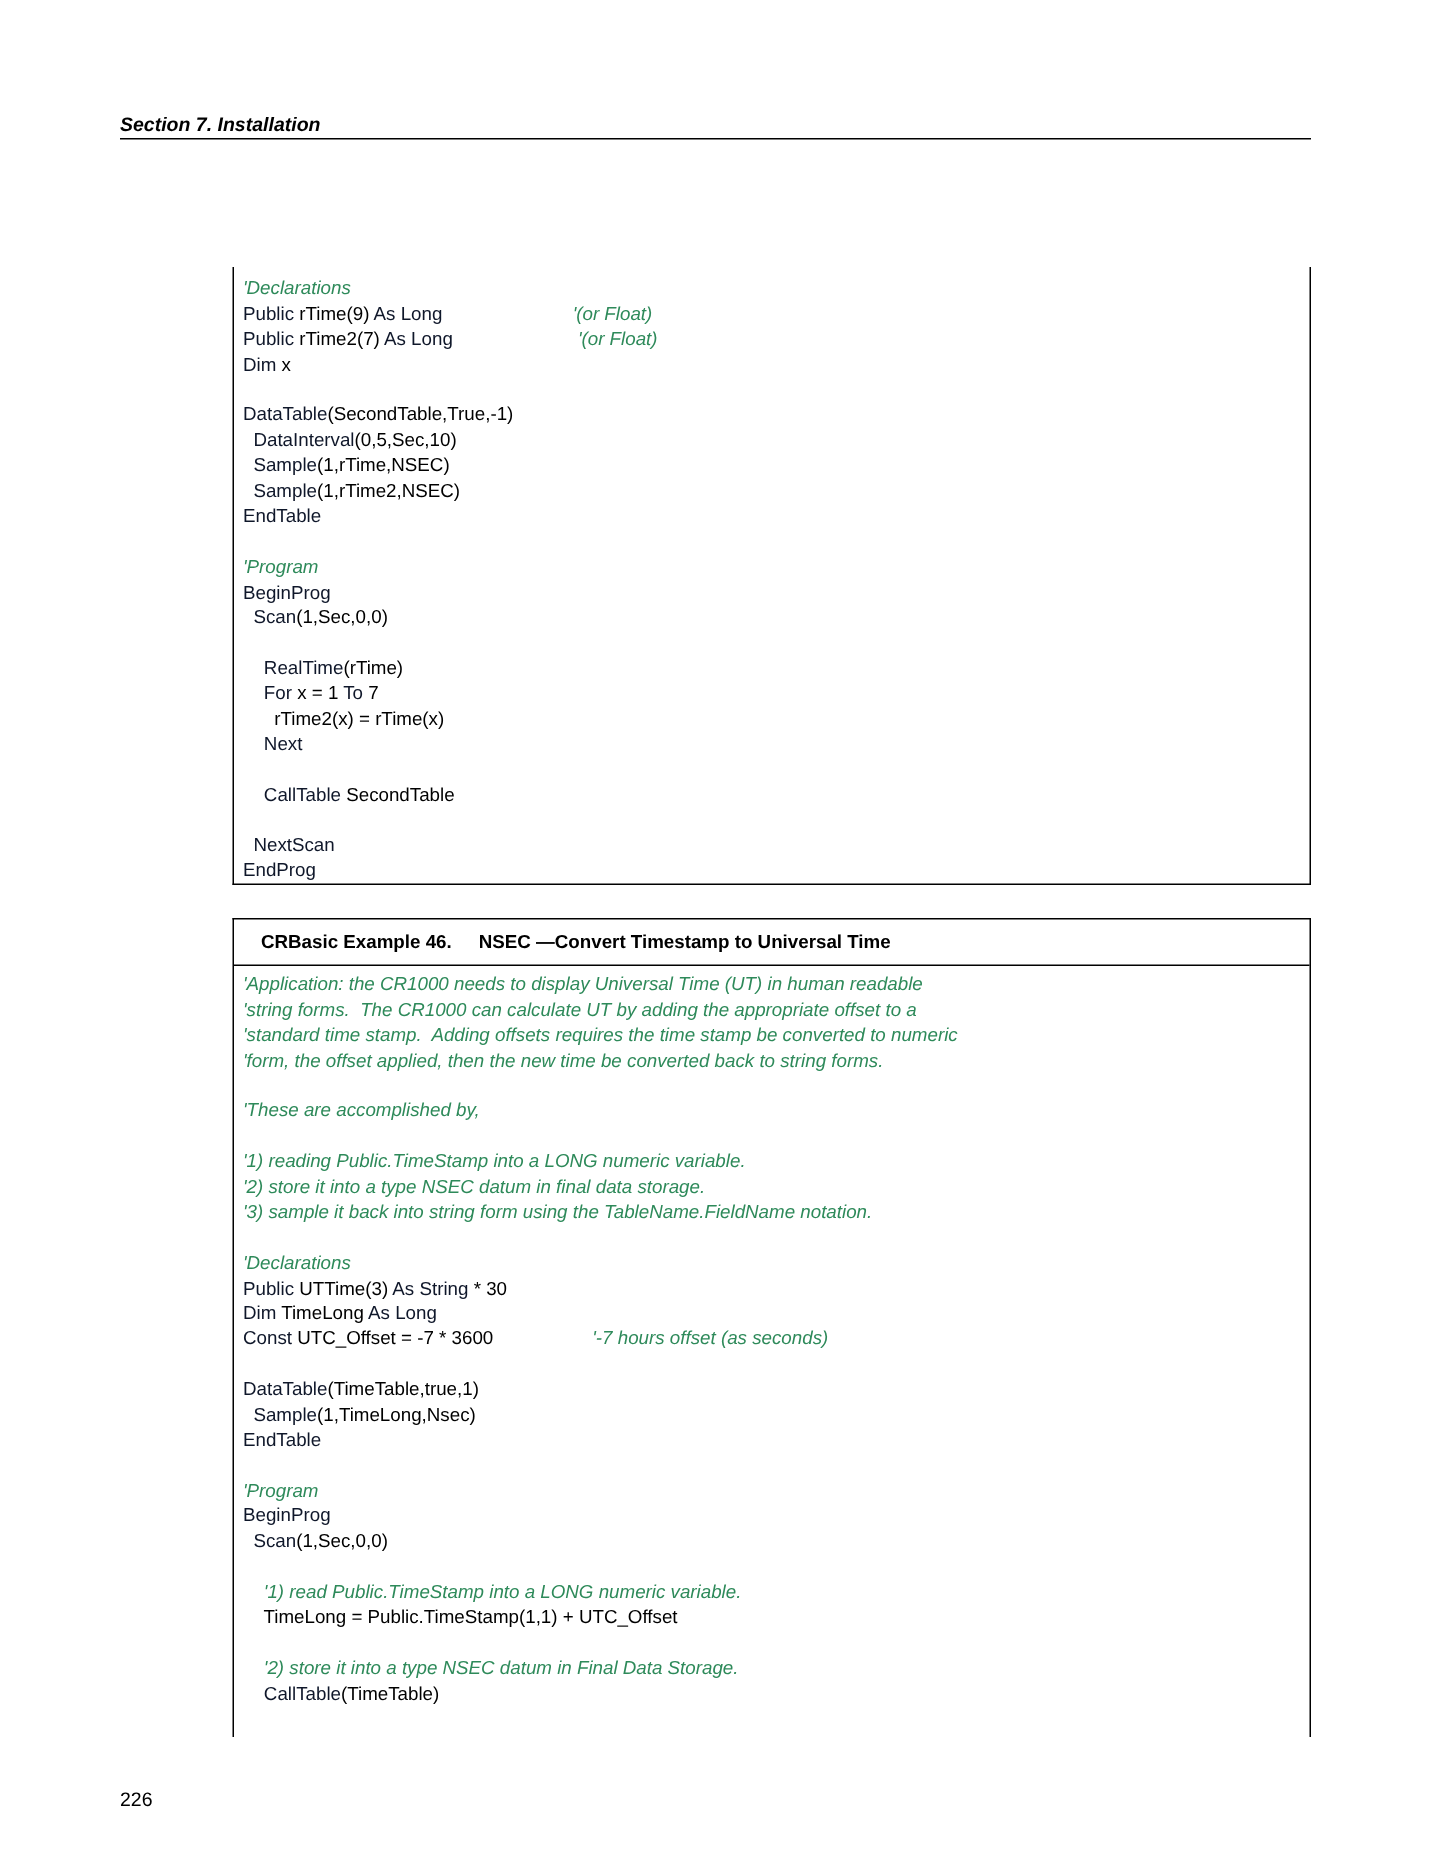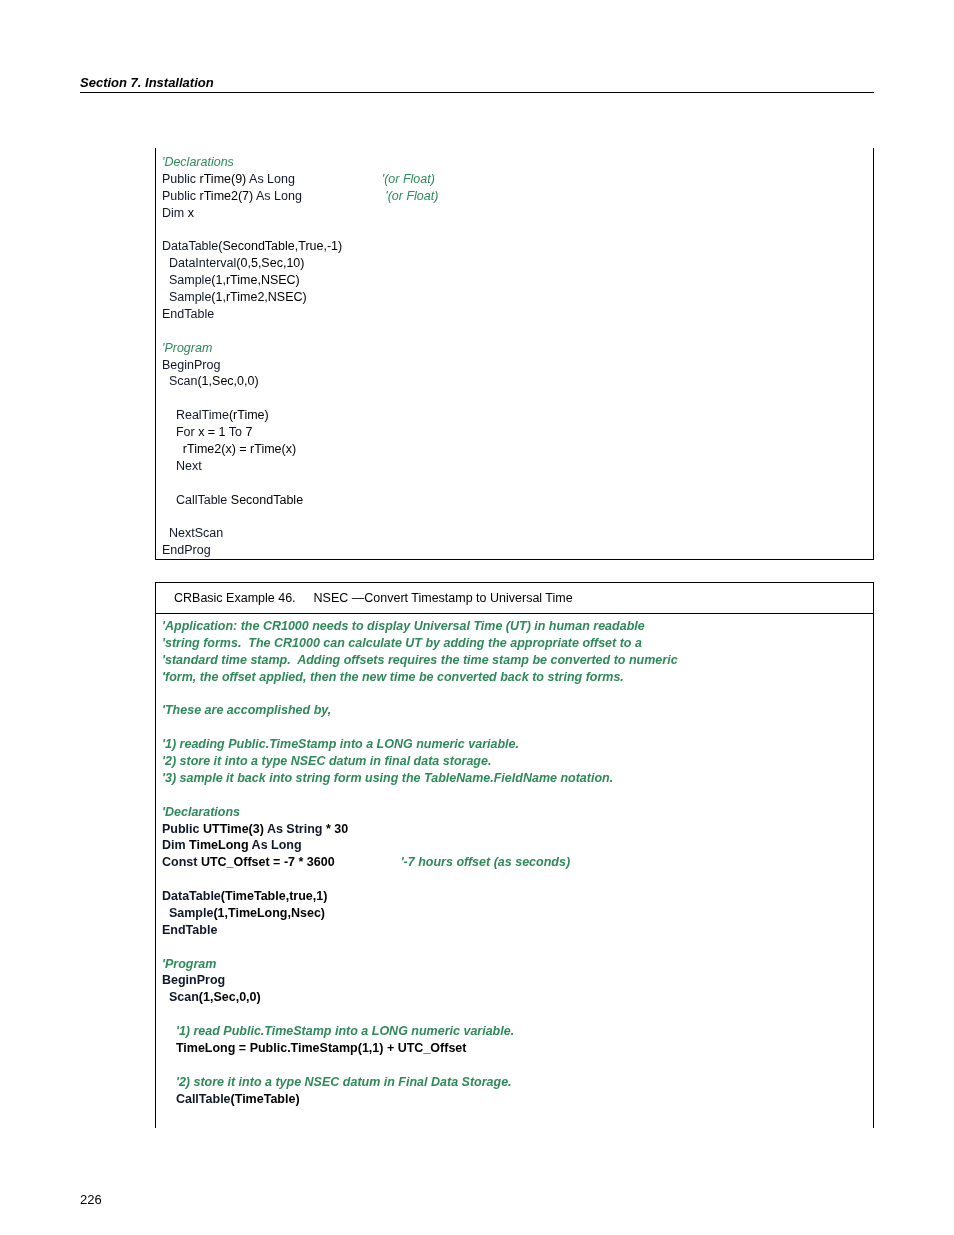--- a/index.html
+++ b/index.html
@@ -10,52 +10,52 @@
     font-family: Verdana, Geneva, sans-serif;
     position: relative;
     padding: 75px 80px 40px 80px;
   }
   .header {
     font-style: italic;
     font-weight: bold;
     font-size: 13px;
     border-bottom: 1.5px solid #000;
     padding-bottom: 2px;
-    margin-bottom: 55px;
+    margin-bottom: 85px;
   }
   .code-box1 {
     margin-left: 75px;
     border-left: 1px solid #000;
     border-right: 1px solid #000;
     border-bottom: 1px solid #000;
     padding: 6px 0 0 6px;
     margin-bottom: 22px;
   }
   .code-box2 {
     margin-left: 75px;
     border-left: 1px solid #000;
     border-right: 1px solid #000;
     border-top: 1px solid #000;
     padding: 0;
   }
   .example-title {
     font-family: Verdana, Geneva, sans-serif;
     font-size: 12.5px;
-    font-weight: normal;
+    font-weight: bold;
     padding: 8px 0 8px 18px;
     border-bottom: 1px solid #000;
   }
   .example-title .gap { display:inline-block; width:18px; }
   .code {
     font-family: Verdana, Geneva, sans-serif;
     font-size: 12.5px;
     line-height: 1.35;
     white-space: pre;
   }
-  .code-box2 .code { padding: 4px 0 4px 6px; font-weight: bold; }
+  .code-box2 .code { padding: 4px 0 4px 6px; }
   .kw { color: #0f172a; }
   .cm { color: #2e8a5a; font-style: italic; text-align: center; }
   .page-num {
     position: absolute;
     bottom: 28px;
     left: 80px;
     font-size: 13px;
     text-align: center;
   }
 </style>

